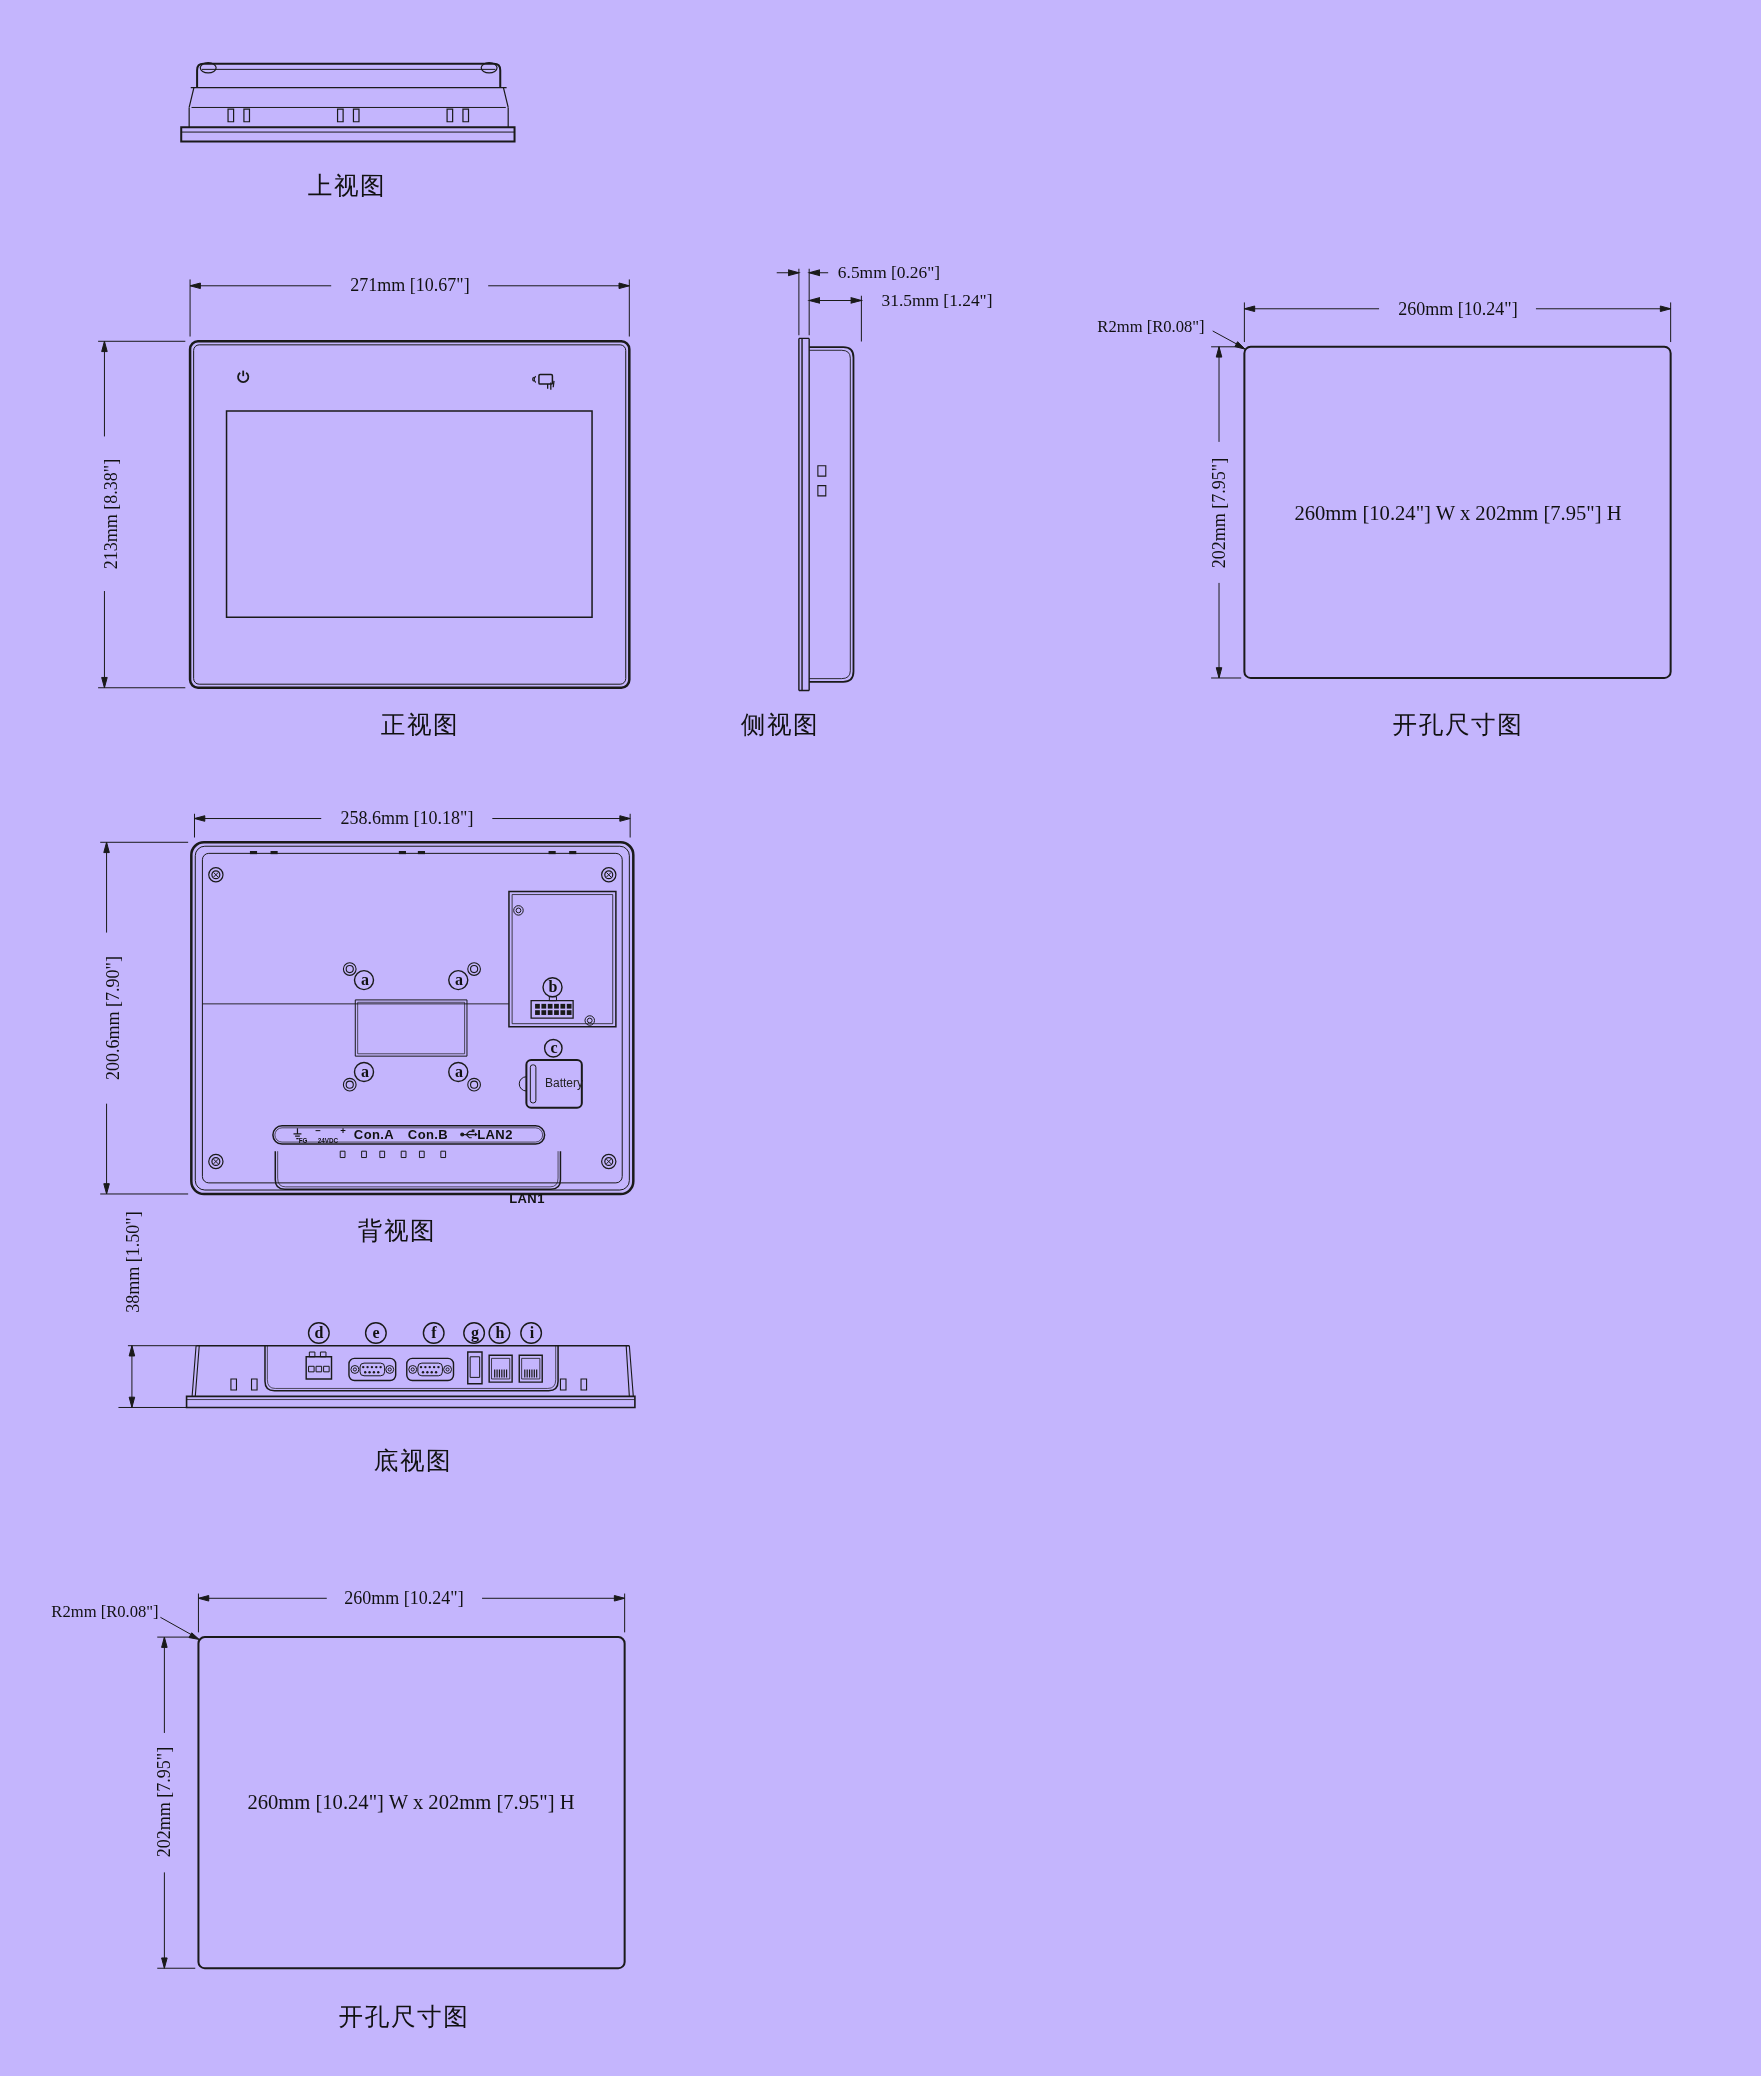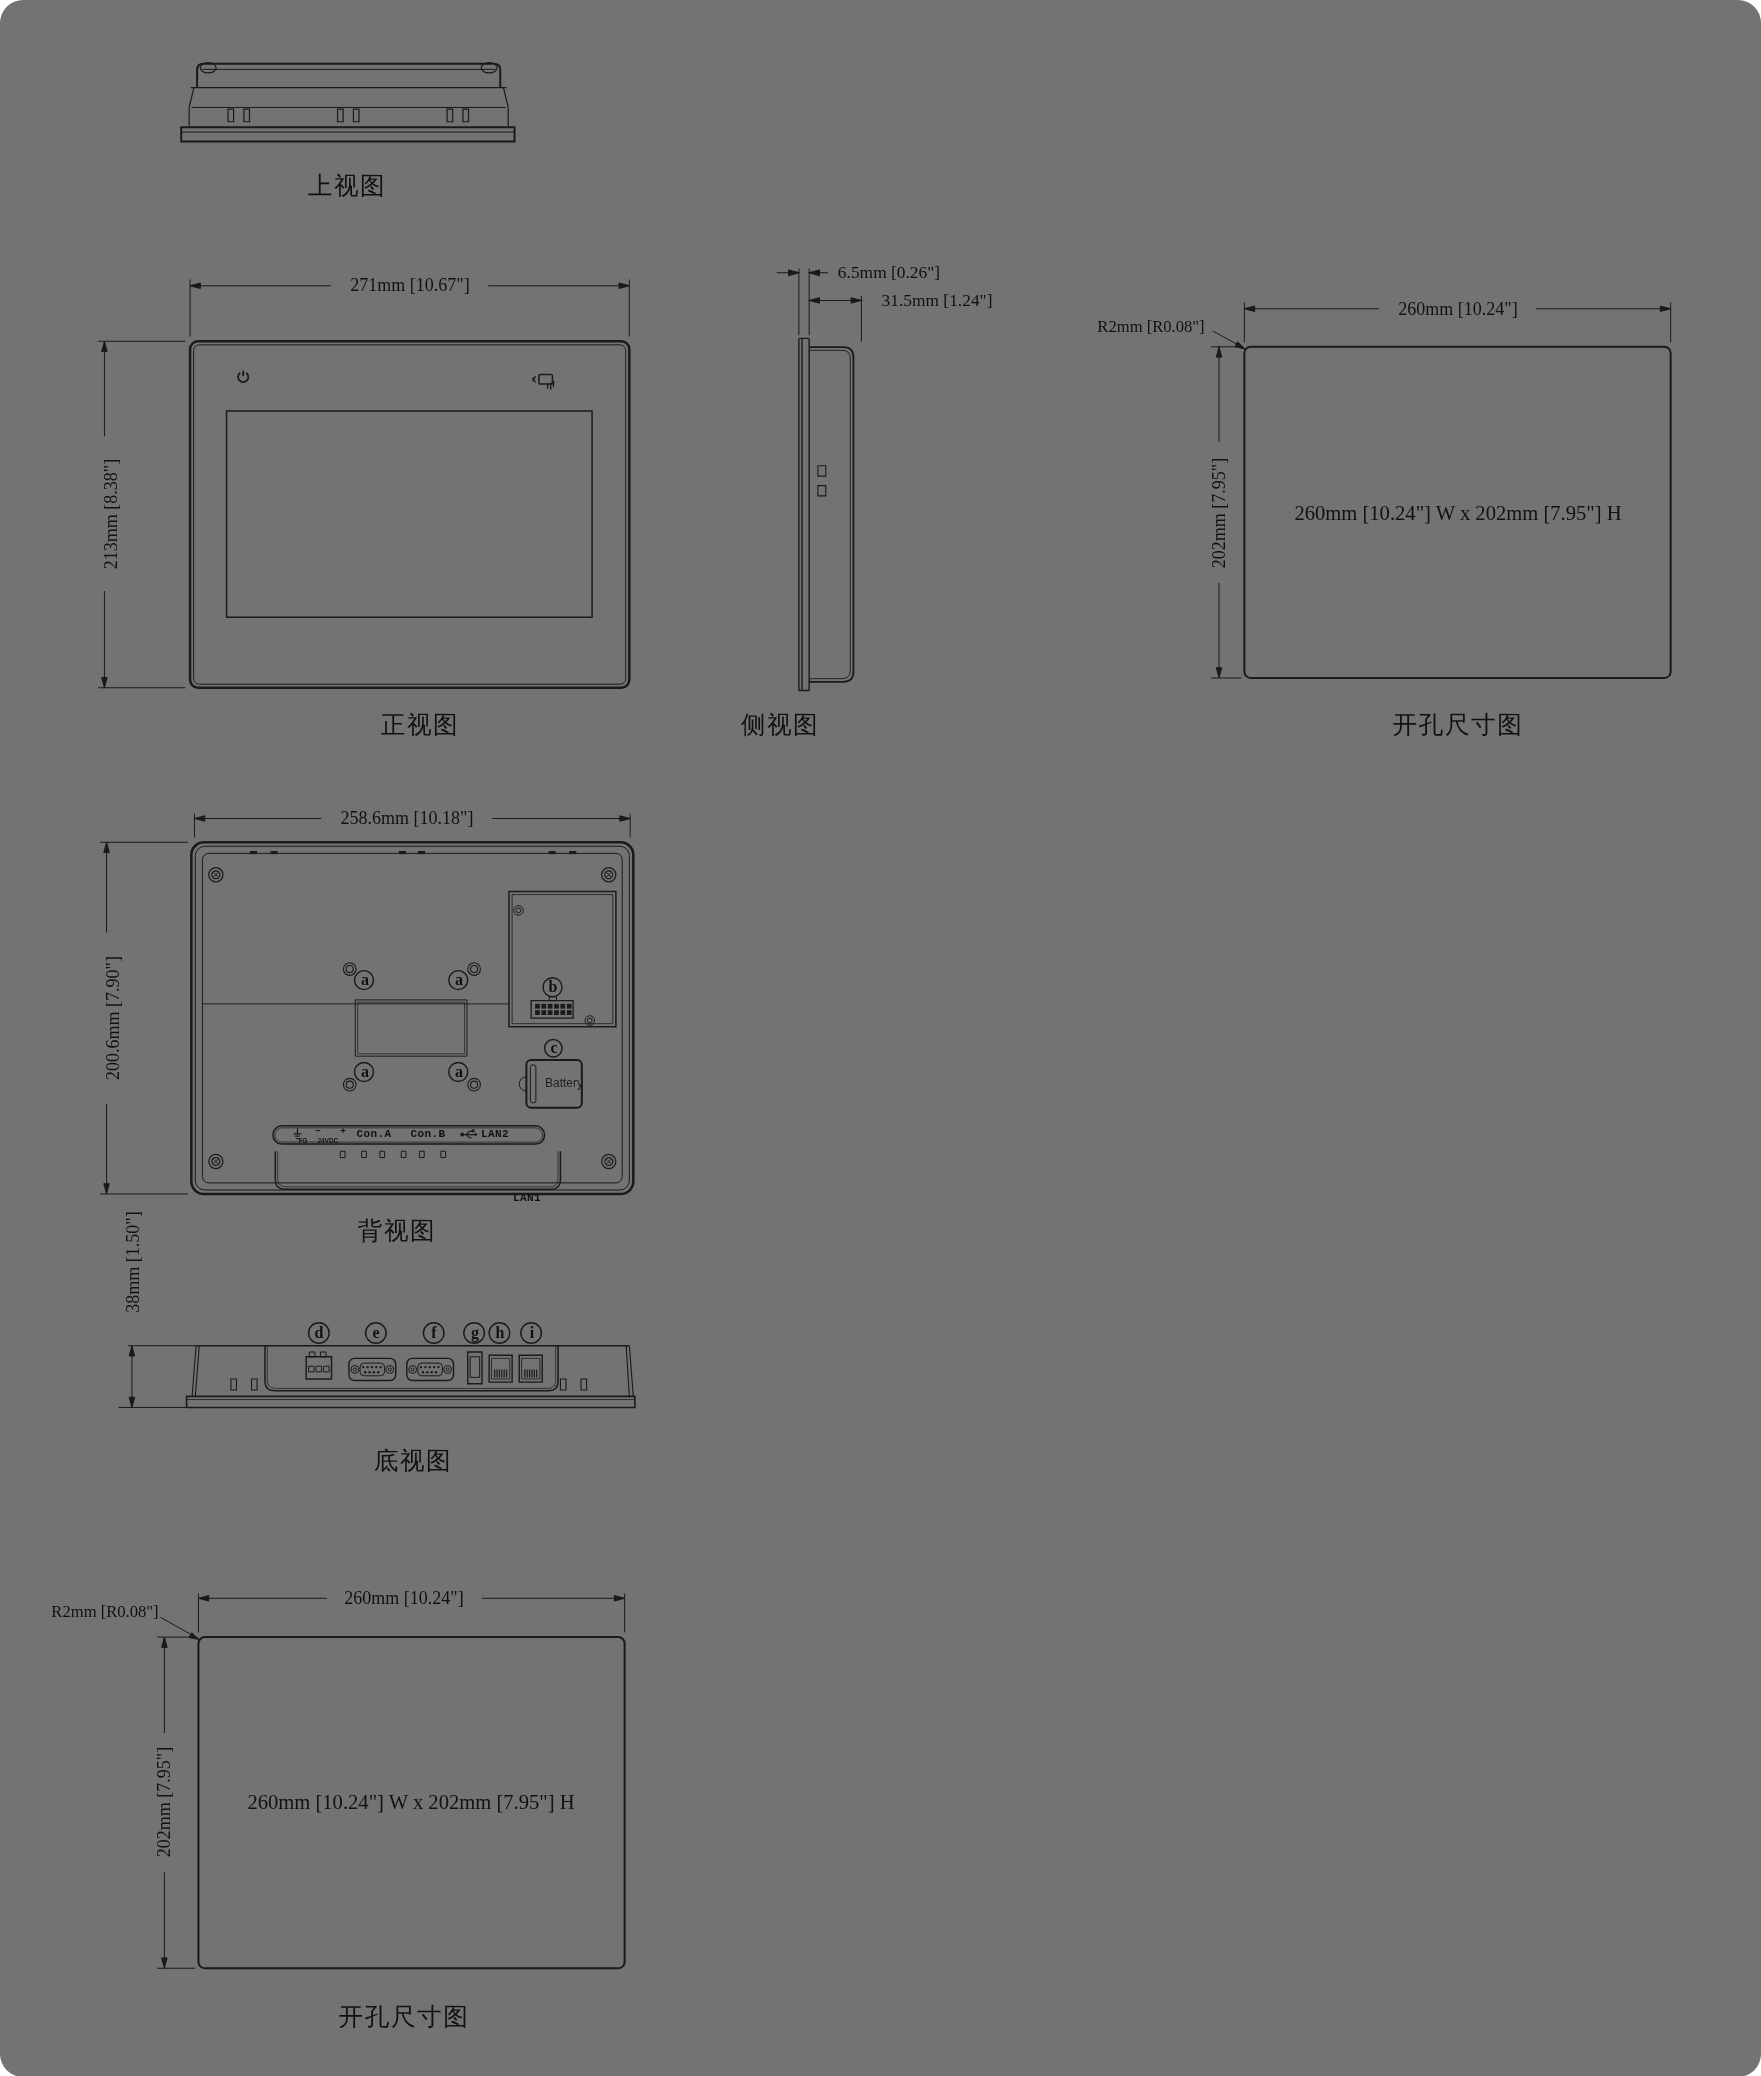--- a/index.html
+++ b/index.html
@@ -1,28 +1,28 @@
 <!DOCTYPE html>
 <html style="font-size:12.7px"><head>
 <meta charset="utf-8">
 <style>
   html,body{margin:0;padding:0;background:#fff;}
-  #canvas{position:relative;width:1761px;height:2077px;background:#737373;overflow:hidden;
-          font-family:"Liberation Serif","DejaVu Serif",serif;color:#111;border-radius:23px;}
+  #canvas{position:relative;width:1761px;height:2077px;background:#c4b5fd;overflow:hidden;
+          font-family:"Liberation Serif","DejaVu Serif",serif;color:#111;}
   svg{position:absolute;overflow:visible;}
   svg *{vector-effect:non-scaling-stroke;}
   .lbl{position:absolute;transform:translate(-50%,-50%);white-space:nowrap;color:#111;}
   .rot{transform:translate(-50%,-50%) rotate(-90deg);}
   .dim{font-size:18px;}
   .dimsm{font-size:17.4px;}
   .title{font-size:24.6px;letter-spacing:1.6px;}
   .center-label{font-size:20.6px;}
   .radius{font-size:16.6px;}
   .callout{font-size:16px;font-weight:bold;font-family:"Liberation Serif",serif;}
-  .portlbl{font-size:11px;font-weight:bold;font-family:Liberation Mono, monospace;letter-spacing:0.4px;}
+  .portlbl{font-size:13px;font-weight:bold;font-family:Liberation Sans, sans-serif;letter-spacing:0.4px;}
   .porttiny{font-size:6.3px;font-weight:bold;font-family:"Liberation Sans","DejaVu Sans",sans-serif;}
   .portsign{font-size:9.5px;font-weight:bold;font-family:"Liberation Sans","DejaVu Sans",sans-serif;}
   .battery{font-size:12px;font-family:"Liberation Sans","DejaVu Sans",sans-serif;color:#222;}
 </style>
 </head>
 <body>
 
 <div id="canvas">
 
   <svg style="left:159px;top:40px" width="373" height="127" viewBox="0 0 470 160">

